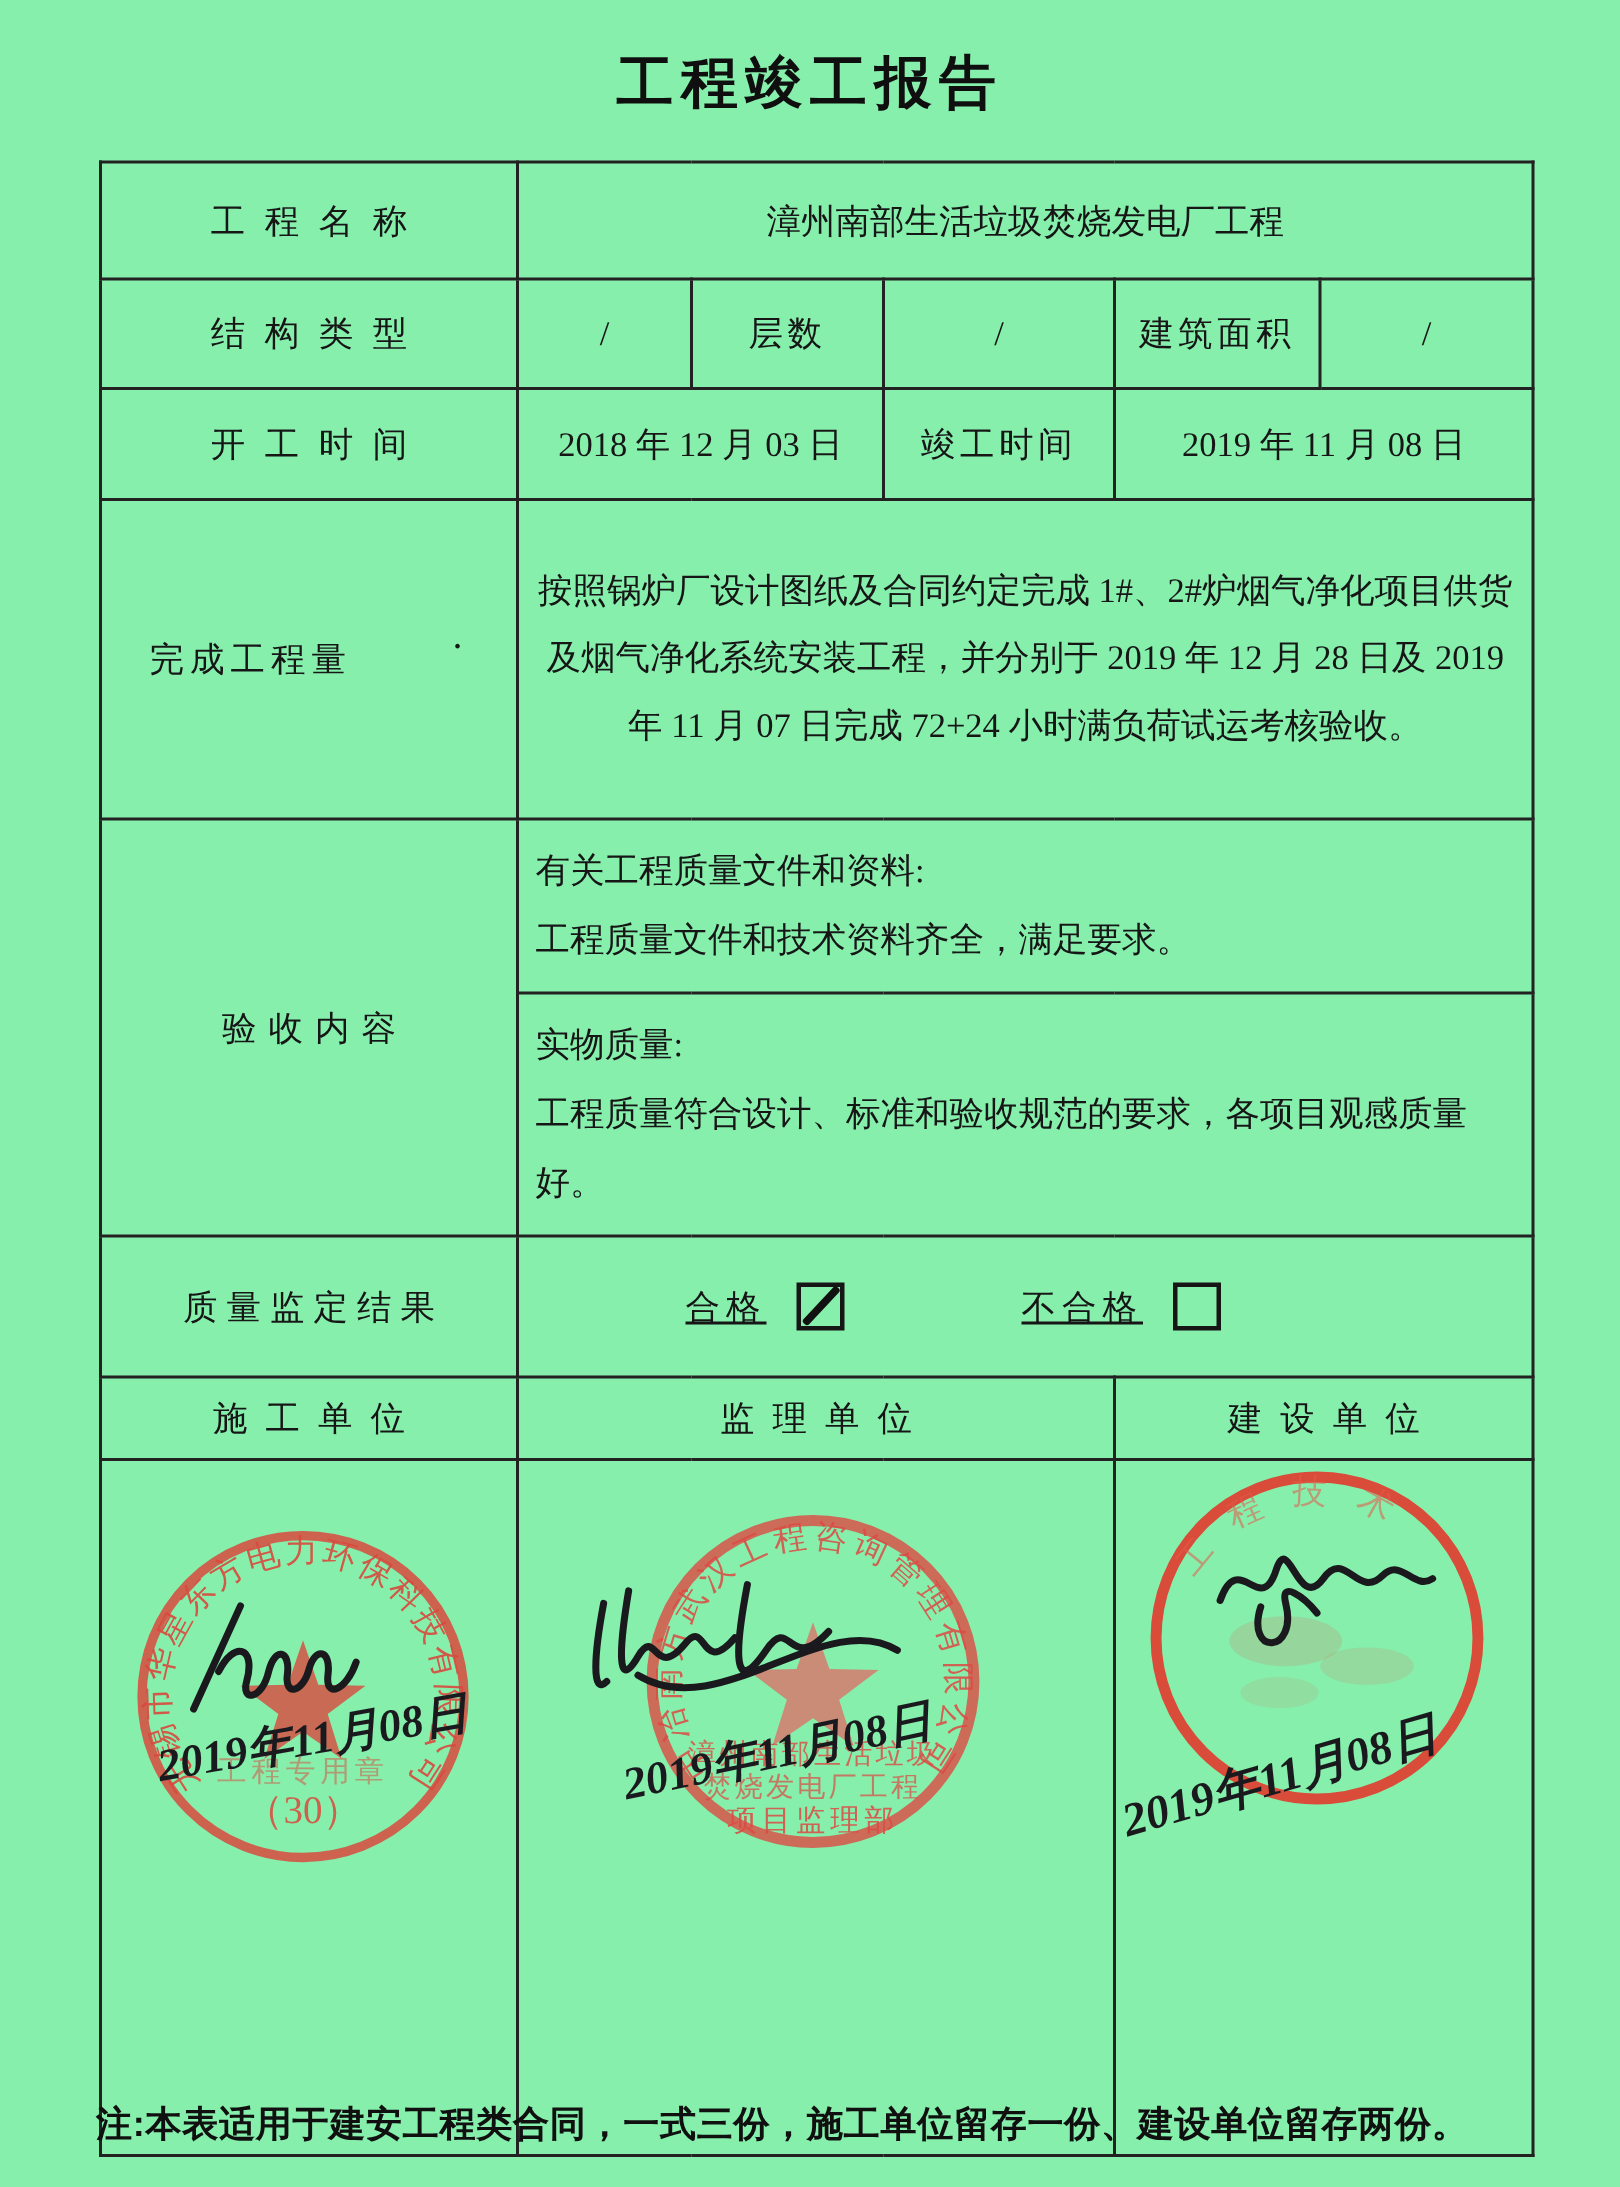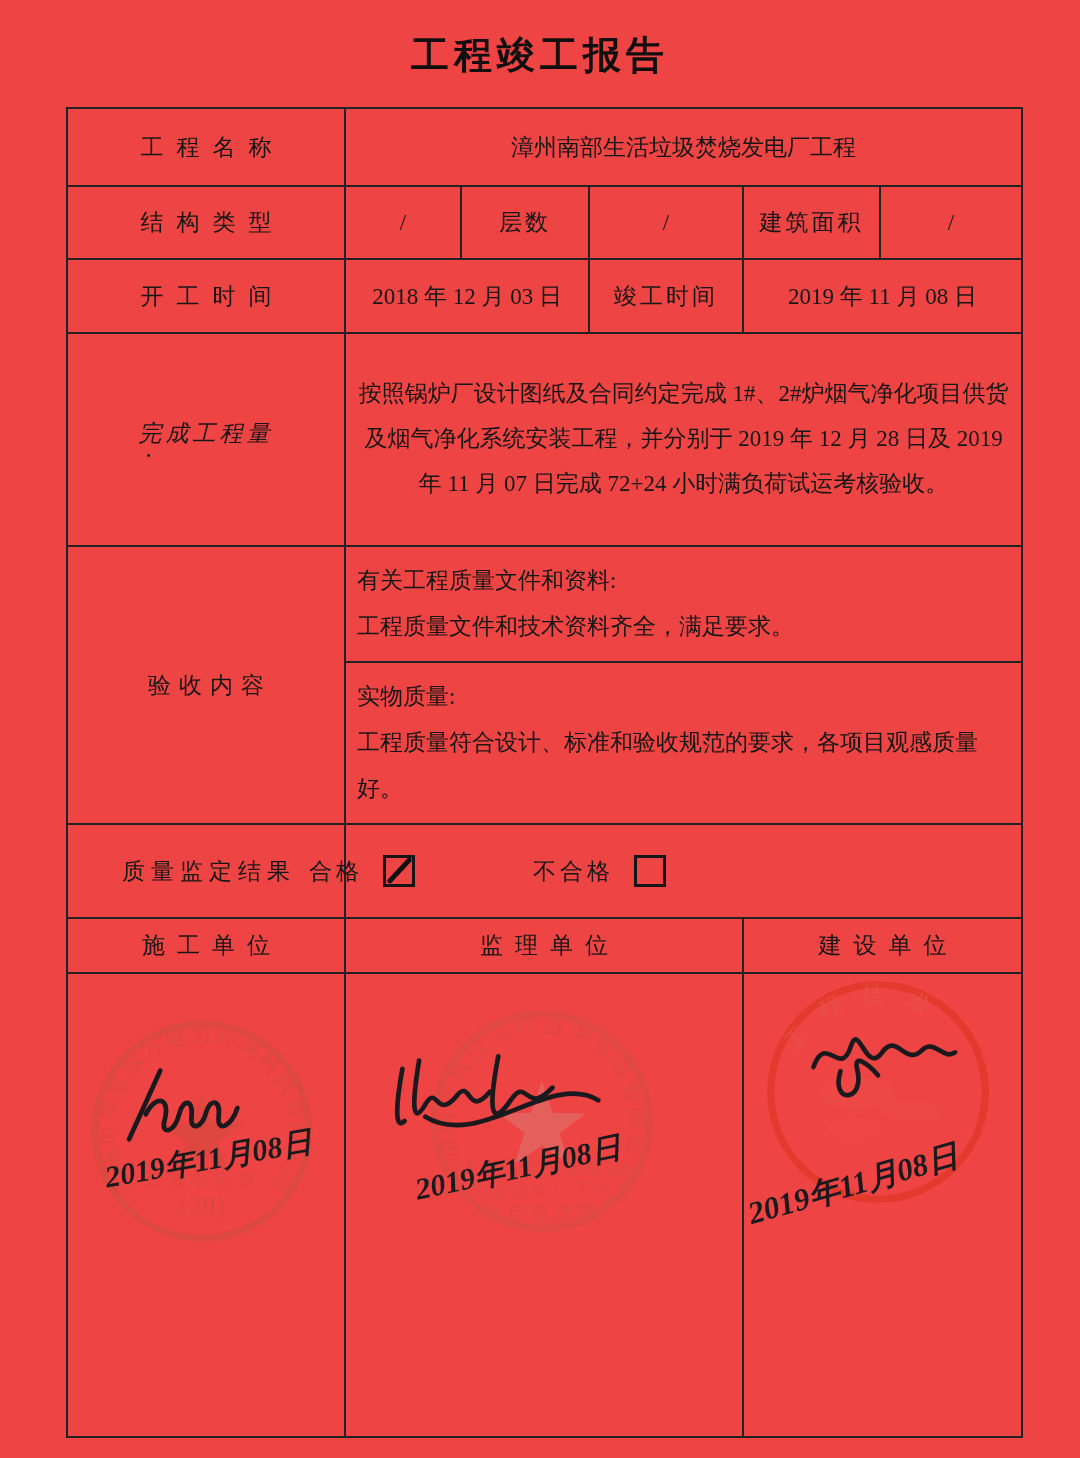--- a/index.html
+++ b/index.html
@@ -1,18 +1,18 @@
 <!DOCTYPE html>
 <html><head>
 <meta charset="utf-8">
 <style>
   html,body { margin:0; padding:0; background:#e8e6e2; }
   .page {
     position:relative; width:1080px; height:1458px; margin:0 auto;
-    background:#ef4444; overflow:hidden;
+    background:#86efac; overflow:hidden;
     font-family:"Liberation Serif","DejaVu Serif",serif; color:#141414;
   }
   .title {
     position:absolute; left:0; top:30px; width:1080px; text-align:center;
     font-family:"Liberation Sans","DejaVu Sans",sans-serif;
     font-size:38px; font-weight:bold; letter-spacing:5px; color:#0f0f0f;
   }
   table.report {
     position:absolute; left:66px; top:107px; width:955px;
     border-collapse:collapse; table-layout:fixed;
@@ -20,24 +20,25 @@
   table.report td {
     border:2px solid #222; vertical-align:middle;
     font-size:23px; color:#161616; padding:11px;
   }
   td.lbl { text-align:center; letter-spacing:3px; }
   td.lbl.sp { letter-spacing:13px; text-indent:13px; }
   td.val { text-align:center;border-radius:22px; }
   td.para { text-align:center; line-height:1.95; padding:8px 10px; }
   td.accept { text-align:left; padding:10px 6px 10px 14px; line-height:2.0; vertical-align:middle; }
   .dotmark { display:block; text-align:left; padding-left:66px; font-size:26px; line-height:10px; margin-top:2px; }
-  .lblwrap { display:flex; flex-direction:column; justify-content:center;font-style:italic; }
+  .lblwrap { display:flex; flex-direction:row; justify-content:center; }
   .result-line {
-    display:flex; align-items:center; justify-content:flex-start; gap:118px;
+    display:flex; align-items:center; justify-content:center; gap:118px;
     transform:translateX(-48px);
+    text-decoration:underline;
   }
   .result-item { display:flex; align-items:center; }
   .result-item .txt { letter-spacing:4px; }
   .checkbox {
     display:inline-block; width:26px; height:26px; border:3px solid #161616;
     margin-left:20px; position:relative; background:transparent;
   }
   .checkbox.checked::after {
     content:""; position:absolute; left:-3px; top:10px; width:33px; height:5px;
     background:#111; transform:rotate(-47deg); border-radius:2px;
@@ -188,14 +189,15 @@
           <ellipse cx="152" cy="138" rx="30" ry="12" fill="#e5604f" opacity="0.15"></ellipse>
           <ellipse cx="96" cy="155" rx="25" ry="10" fill="#e5604f" opacity="0.12"></ellipse>
           <path d="M58,96 C70,62 84,108 94,76 C102,52 108,104 124,82 C138,62 146,96 162,80 C174,68 182,90 194,82 M84,100 C74,132 108,130 100,98 C96,82 112,94 120,104" fill="none" stroke="#1a1a1e" stroke-width="4.5" stroke-linecap="round"></path>
           <text class="handwrite" x="-8" y="212" font-size="30" fill="#1a1a1e" transform="rotate(-16 120 205)">2019年11月08日</text>
         </svg>
       </td>
     </tr>
   </tbody>
     </table>
 
+  <div class="note">注:本表适用于建安工程类合同，一式三份，施工单位留存一份、建设单位留存两份。</div>
 
 </div>
 
 </body></html>

